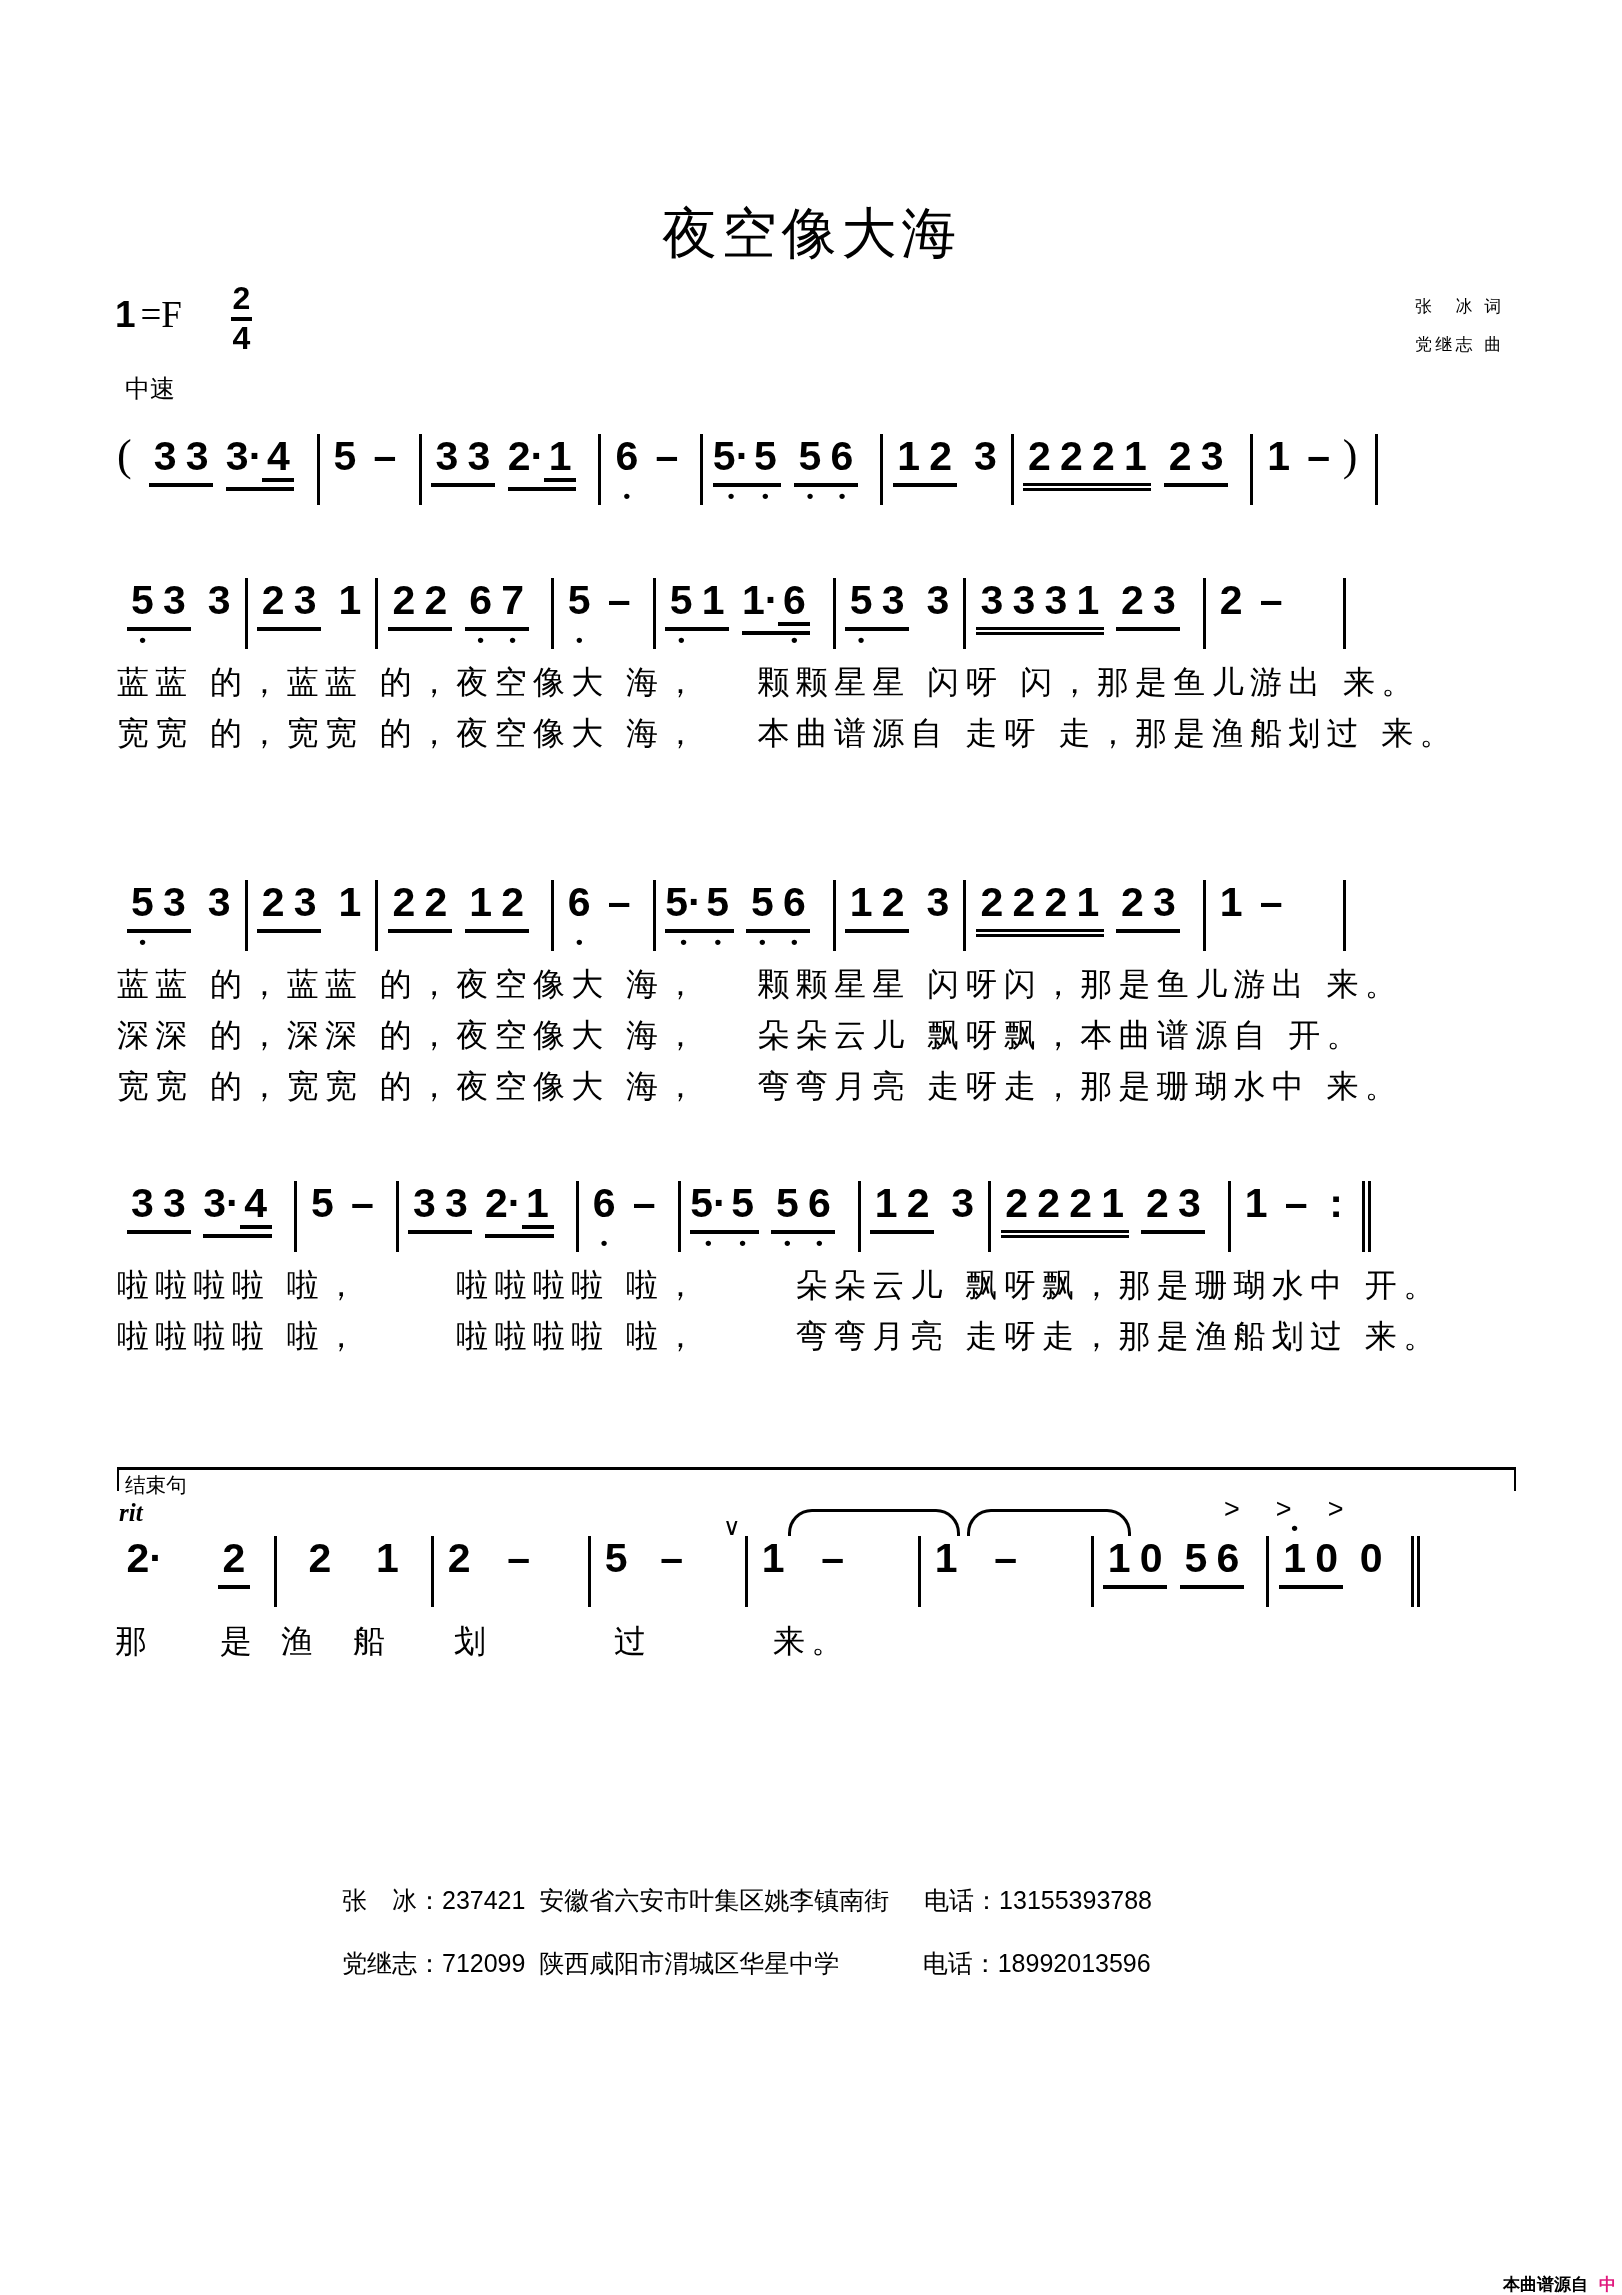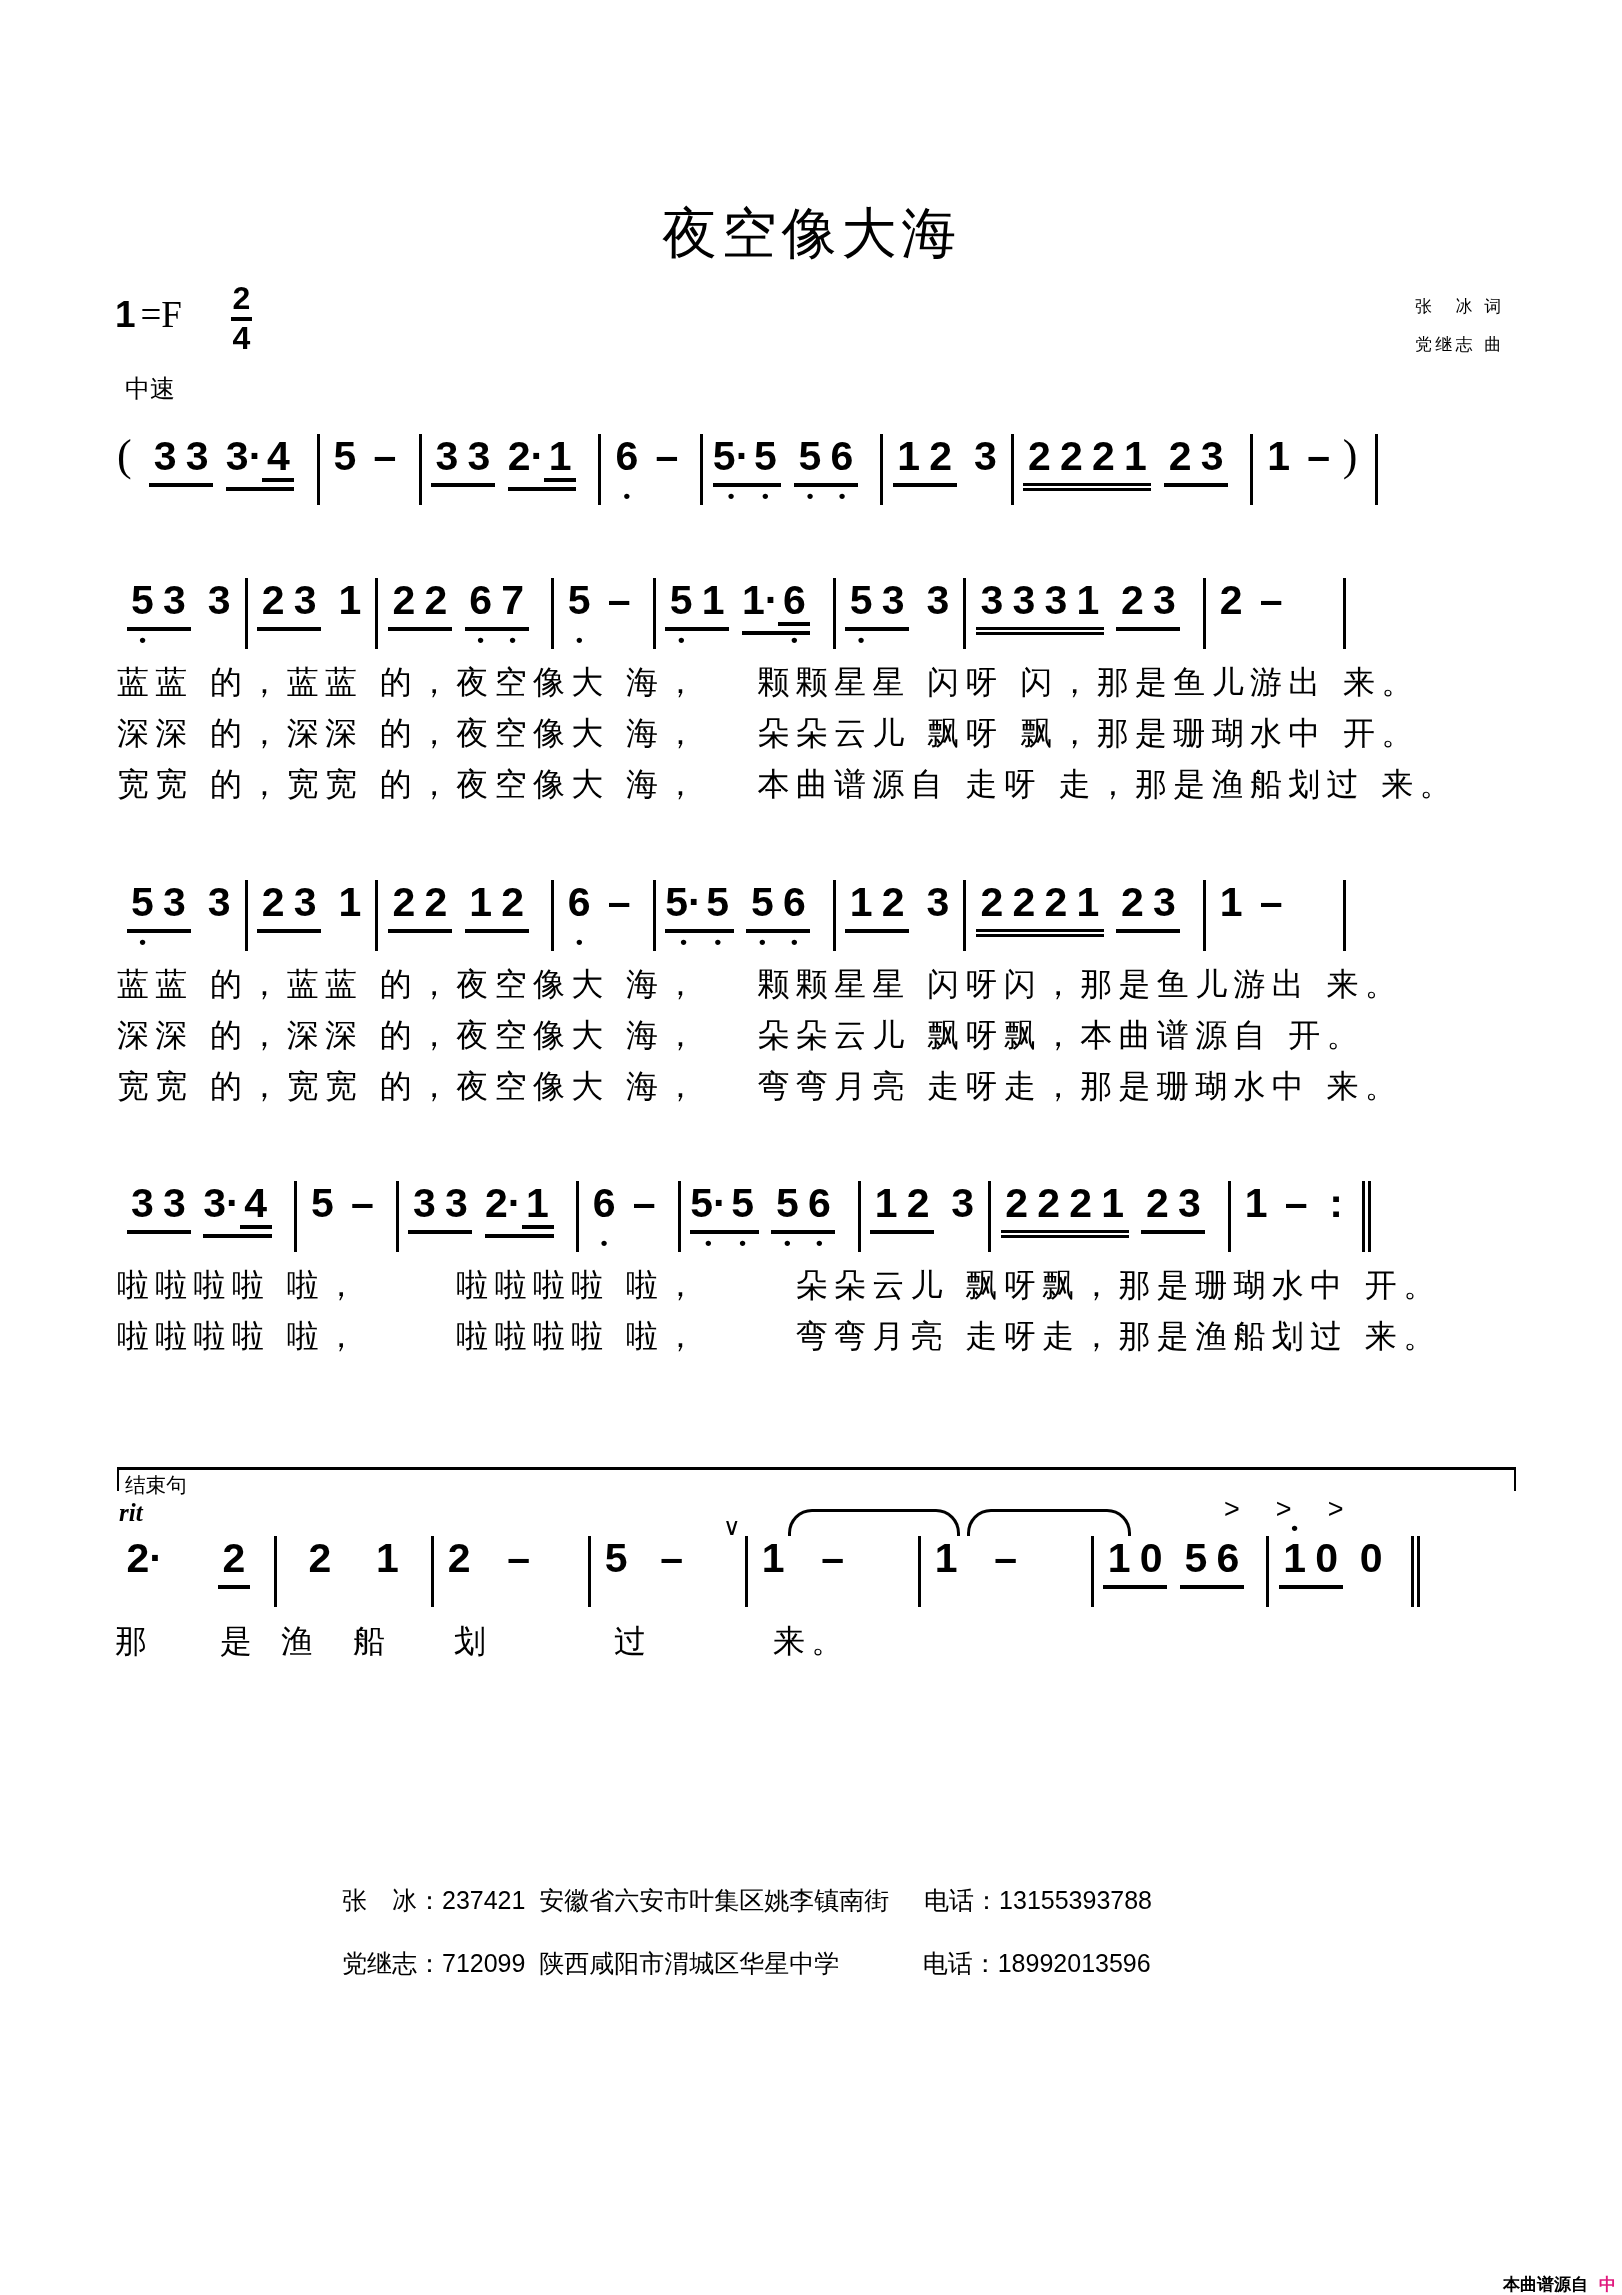--- a/index.html
+++ b/index.html
@@ -187,21 +187,20 @@
           <span class="n">2</span>
           <span class="n">3</span>
         </span>
       </div>
     <div class="m" style="border-left:3.2px solid #000;border-right:3.2px solid #000;padding-right:48px;">
         <span class="n">2</span>
         <span class="dash">–</span>
       </div>
   </div>
   <div class="lyr">蓝蓝 的，蓝蓝 的，夜空像大 海，　 颗颗星星 闪呀 闪，那是鱼儿游出 来。</div>
-  <div class="lyr">深深 的，深深 的，夜空像大 海，　 朵朵云儿 飘呀 飘，那是珊瑚水中 开。</div>
   <div class="lyr">宽宽 的，宽宽 的，夜空像大 海，　 本曲谱源自 走呀 走，那是渔船划过 来。</div>
 </div>
 
 <div class="sys" style="top:880px;">
   <div class="notes">
     <div class="m">
         <span class="g u1">
           <span class="n low">5</span>
           <span class="n">3</span>
         </span>

